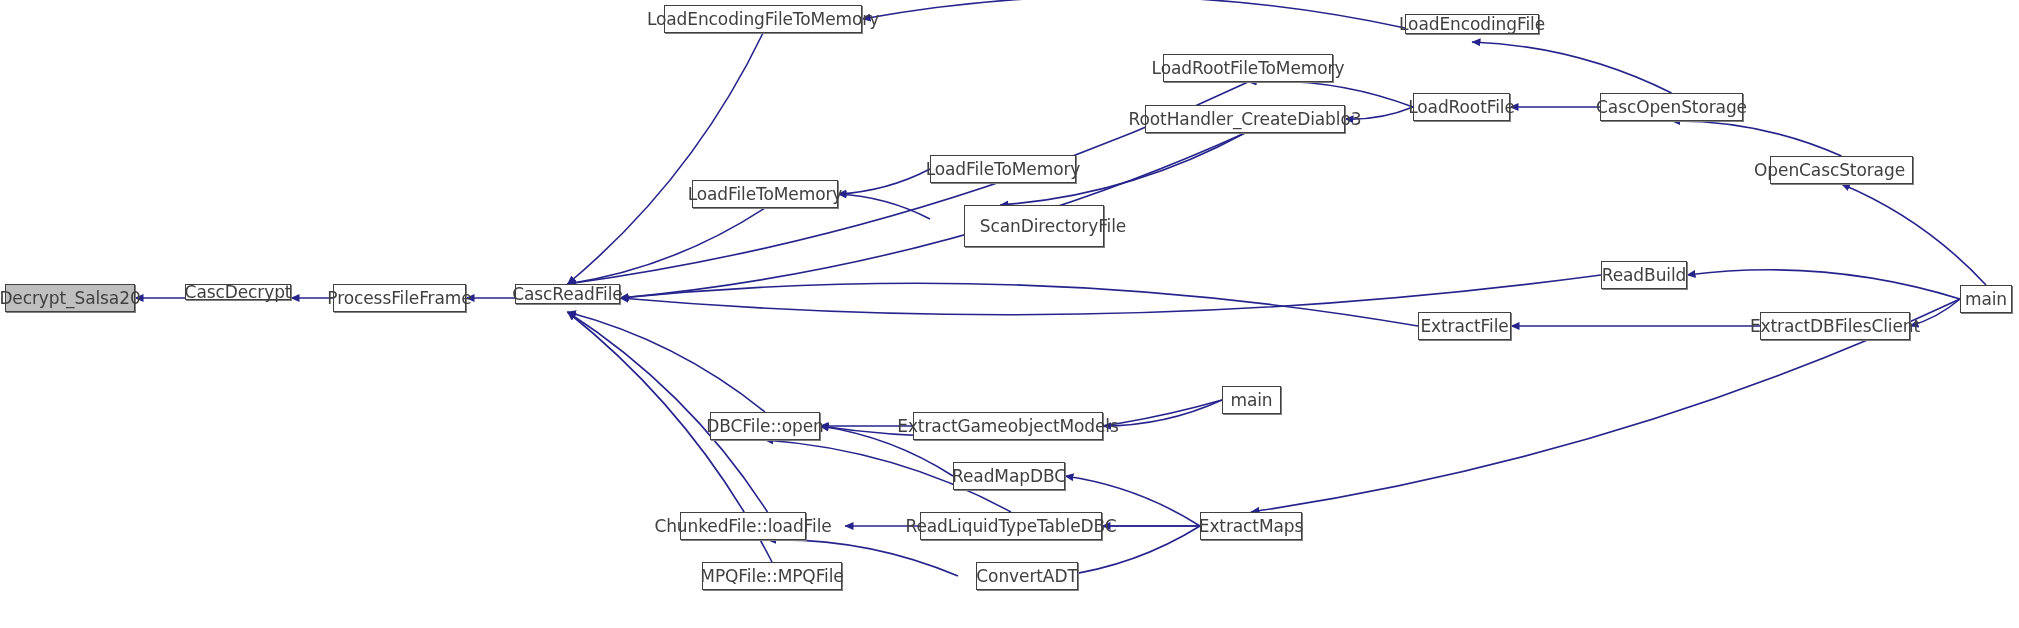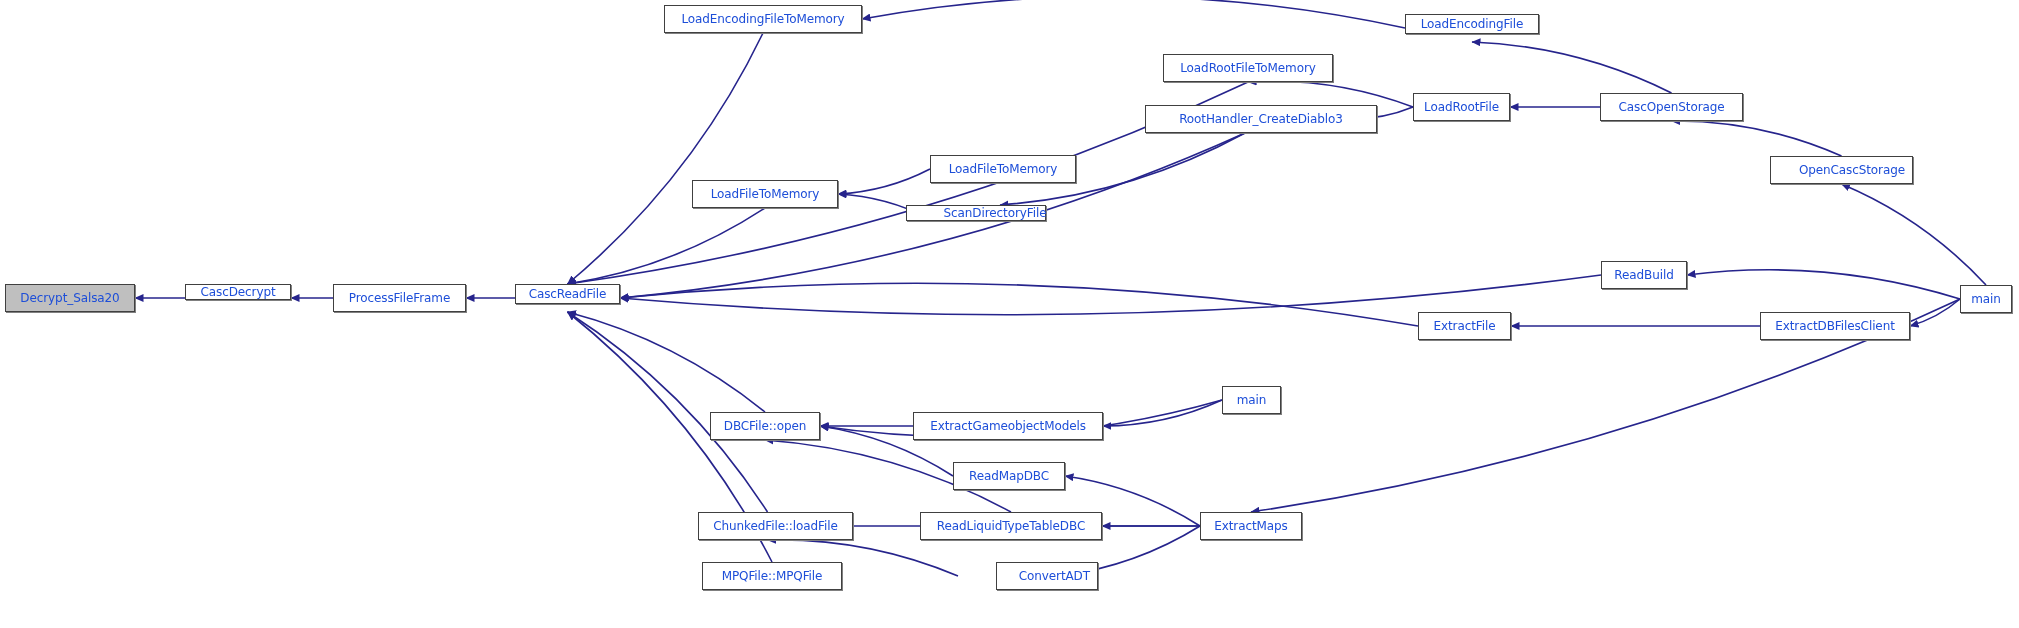--- a/index.html
+++ b/index.html
@@ -20,22 +20,22 @@
     pointer-events:none;
   }
   .node{
     position:absolute;
     box-sizing:border-box;
     background:#ffffff;
     border:1px solid #404040;
     display:flex;
     align-items:center;
     justify-content:center;
-    color:#1d4ed8;
-    font-size:12px;
+    color:#404040;
+    font-size:17px;
     line-height:1;
     white-space:nowrap;
     letter-spacing:-0.1px;
     box-shadow:1px 1px 0 0 #808080;
     z-index:5;
   }
   .node.highlight{
     background:#bfbfbf;
   }
   .node .label{
@@ -104,30 +104,30 @@
       </div>
       <div class="node" style="left: 515px; top: 284px; width: 105px; height: 20px;">
         <span class="label">CascReadFile</span>
       </div>
       <div class="node" style="left: 664px; top: 5px; width: 198px; height: 28px;">
         <span class="label">LoadEncodingFileToMemory</span>
       </div>
       <div class="node" style="left: 1163px; top: 54px; width: 170px; height: 28px;">
         <span class="label">LoadRootFileToMemory</span>
       </div>
-      <div class="node" style="left: 1145px; top: 105px; width: 232px; height: 28px;">
+      <div class="node" style="left: 1145px; top: 105px; width: 200px; height: 28px;">
         <span class="label">RootHandler_CreateDiablo3</span>
       </div>
       <div class="node" style="left: 692px; top: 180px; width: 146px; height: 28px;">
         <span class="label">LoadFileToMemory</span>
       </div>
       <div class="node" style="left: 930px; top: 155px; width: 146px; height: 28px;">
         <span class="label">LoadFileToMemory</span>
       </div>
-      <div class="node" style="left: 906px; top: 205px; width: 140px; height: 16px; padding-left: 38px;">
+      <div class="node" style="left: 964px; top: 205px; width: 140px; height: 42px; padding-left: 38px;">
         <span class="label">ScanDirectoryFile</span>
       </div>
       <div class="node" style="left: 1405px; top: 14px; width: 134px; height: 20px;">
         <span class="label">LoadEncodingFile</span>
       </div>
       <div class="node" style="left: 1413px; top: 93px; width: 97px; height: 28px;">
         <span class="label">LoadRootFile</span>
       </div>
       <div class="node" style="left: 1600px; top: 93px; width: 143px; height: 28px;">
         <span class="label">CascOpenStorage</span>
@@ -152,29 +152,29 @@
       </div>
       <div class="node" style="left: 913px; top: 412px; width: 190px; height: 28px;">
         <span class="label">ExtractGameobjectModels</span>
       </div>
       <div class="node" style="left: 1222px; top: 386px; width: 59px; height: 28px;">
         <span class="label">main</span>
       </div>
       <div class="node" style="left: 953px; top: 462px; width: 112px; height: 28px;">
         <span class="label">ReadMapDBC</span>
       </div>
-      <div class="node" style="left: 698px; top: 512px; width: 155px; height: 28px; text-align: right;">
+      <div class="node" style="left: 680px; top: 512px; width: 126px; height: 28px; text-align: right;">
         <span class="label">ChunkedFile::loadFile</span>
       </div>
       <div class="node" style="left: 920px; top: 512px; width: 182px; height: 28px;">
         <span class="label">ReadLiquidTypeTableDBC</span>
       </div>
       <div class="node" style="left: 1200px; top: 512px; width: 102px; height: 28px;">
         <span class="label">ExtractMaps</span>
       </div>
       <div class="node" style="left: 702px; top: 562px; width: 140px; height: 28px;">
         <span class="label">MPQFile::MPQFile</span>
       </div>
-      <div class="node" style="left: 996px; top: 562px; width: 102px; height: 28px; justify-content: flex-end;">
+      <div class="node" style="left: 976px; top: 562px; width: 102px; height: 28px;">
         <span class="label">ConvertADT</span>
       </div>
     </div>
 </div>
 
 </body></html>

